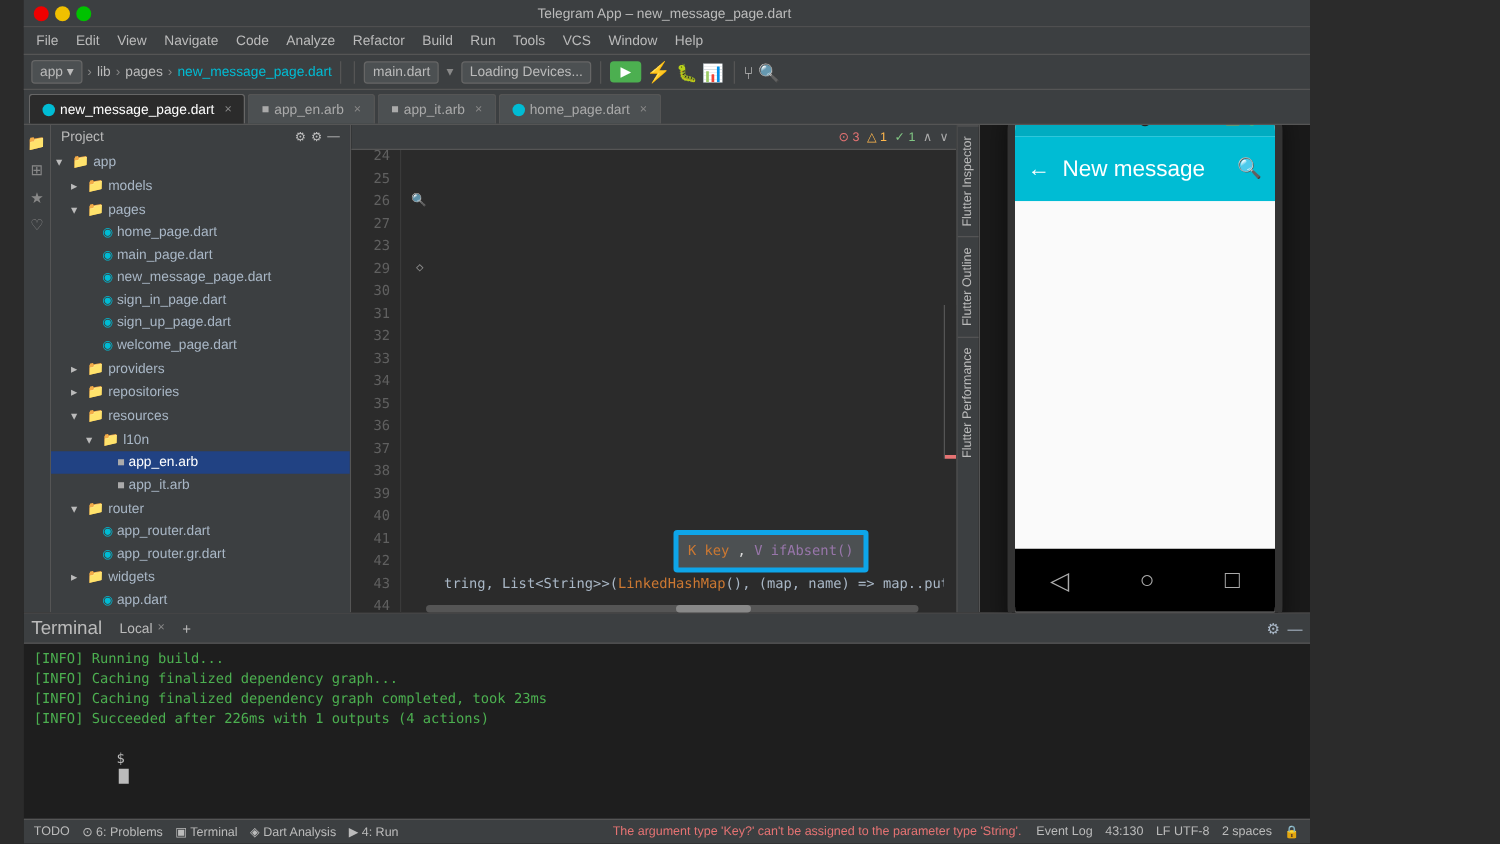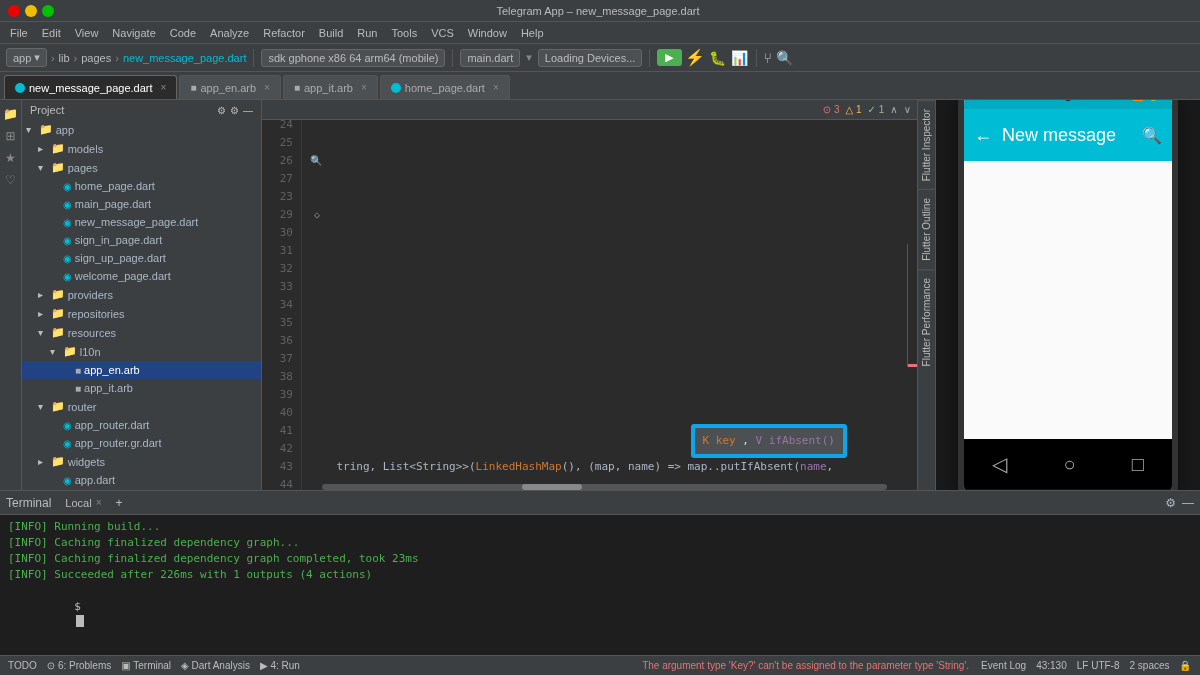--- a/index.html
+++ b/index.html
@@ -447,21 +447,21 @@
     .error-stripe {
       width: 10px;
       background: #2b2b2b;
       border-left: 1px solid #555;
       flex-shrink: 0;
     }
   </style>
 </head>
 <body>
 
-<div style="width:1200px; height:675px; display:flex; flex-direction:column; overflow:hidden;">
+<div style="width:1048px; height:675px; display:flex; flex-direction:column; overflow:hidden;padding-left:19px;">
 
   <div class="title-bar">
     <div style="display:flex; gap:5px;">
       <div class="title-bar-btn tb-close"></div>
       <div class="title-bar-btn tb-min"></div>
       <div class="title-bar-btn tb-max"></div>
     </div>
     <div class="title-bar-title">Telegram App – new_message_page.dart</div>
     <div style="width:50px;"></div>
   </div>
@@ -487,21 +487,20 @@
       <span>app</span>
       <span>▾</span>
     </span>
     <span style="color:#888; font-size:11px;">›</span>
     <span style="font-size:11px; color:#bbb;">lib</span>
     <span style="color:#888; font-size:11px;">›</span>
     <span style="font-size:11px; color:#bbb;">pages</span>
     <span style="color:#888; font-size:11px;">›</span>
     <span style="font-size:11px; color:#00bcd4;">new_message_page.dart</span>
     <div class="separator"></div>
-    <span class="loading-btn">sdk gphone x86 64 arm64 (mobile)</span>
     <div class="separator"></div>
     <span class="loading-btn">main.dart</span>
     <span style="color:#888; font-size:11px; margin:0 2px;">▾</span>
     <span class="loading-btn">Loading Devices...</span>
     <div class="separator"></div>
     <button class="run-btn">▶</button>
     <span style="font-size:16px; color:#ff9800; cursor:pointer;">⚡</span>
     <span style="font-size:14px; color:#bbb; cursor:pointer;">🐛</span>
     <span style="font-size:14px; color:#bbb; cursor:pointer;">📊</span>
     <div class="separator"></div>
@@ -811,21 +810,21 @@
               
             </div>
           </div>
         </div>
       </div>
 
     </div>
 
     <div class="terminal-section">
       <div class="terminal-tabs">
-        <span style="font-size:12px; color:#bbb; margin-right:4px;">Terminal</span>
+        <span style="font-size:15px; color:#bbb; margin-right:4px;">Terminal</span>
         <div class="terminal-tab">
           <span>Local</span>
           <span class="close-x">×</span>
         </div>
         <span style="cursor:pointer; font-size:12px; color:#bbb; margin-left:4px;">+</span>
         <div class="terminal-controls">
           <span style="cursor:pointer;">⚙</span>
           <span style="cursor:pointer;">—</span>
         </div>
       </div>

